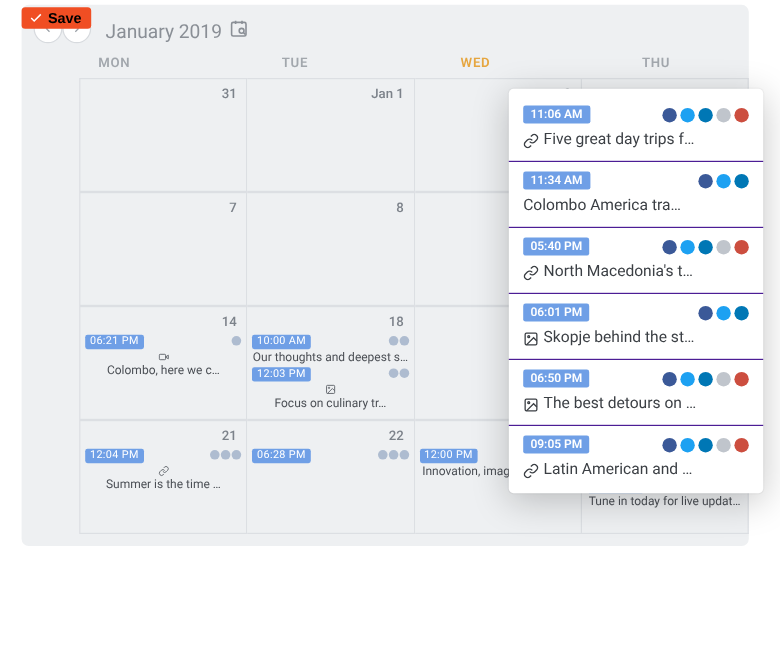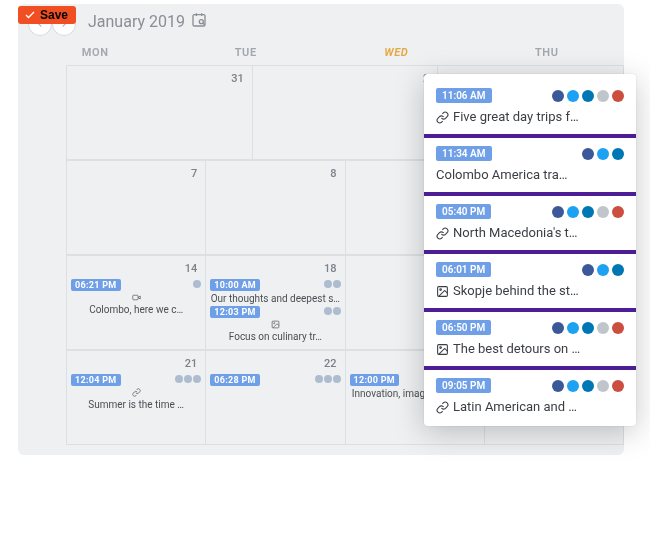--- a/index.html
+++ b/index.html
@@ -28,21 +28,21 @@
     position:absolute;
     top:4px; left:18px;
     width:606px;
     background:#eef0f2;
     border-radius:6px;
     padding-bottom:10px;
     overflow:hidden;
   }
 
   .cal-header {
-    display:flex; align-items:flex-start;
+    display:flex; align-items:flex-end;
     padding:8px 2px 10px 10px;
     gap:0;
   }
   .nav-circle {
     width:24px; height:24px;
     border-radius:50%;
     border:1px solid #d7dade;
     background:#fff;
     display:flex; align-items:center; justify-content:center;
     color:#9aa0a6;
@@ -51,21 +51,21 @@
   .cal-title { font-size:16px; color:#8a8f96; margin-left:12px; font-weight:400;}
   .cal-search-icon { margin-left:6px; color:#8a8f96; cursor:pointer; }
 
   .dow-row { display:flex; padding:0 2px; }
   .dow {
     flex:1; text-align:center;
     font-size:11px; letter-spacing:0.6px;
     color:#a2a7ad; font-weight:600;
     padding-bottom:6px;
   }
-  .dow.today { color:#e6a640;font-style:italic; }
+  .dow.today { color:#e6a640; }
 
   .grid {}
   .week { display:flex;margin-left:48px; }
   .cell {
     flex:1;
     min-height:95px;
     border:1px solid #dcdfe3;
     border-left:none;
     background:#eef0f2;
     padding:4px 4px 4px 4px;
@@ -76,21 +76,21 @@
   .week .cell:first-child { border-left:1px solid #dcdfe3; border-top-left-radius:0; }
   .daynum {
     text-align:right; font-size:11px; color:#7c828a;
     padding:2px 4px 2px 2px;
     font-weight:500;
   }
   .entry { margin-top:2px; }
   .time-pill {
     display:inline-block;
     background:#6f9fe6; color:#fff;
-    font-size:9px; font-weight:700;
+    font-size:9px; font-weight:400;
     padding:1px 4px; border-radius:2px;
     letter-spacing:0.3px;
   }
   .mini-socials {
     float:right; display:flex; gap:1px; margin-top:1px;
   }
   .ms-dot { width:8px; height:8px; border-radius:50%; background:#aebcd0; }
   .entry-text {
     margin-top:2px;
     font-size:10px;
@@ -106,21 +106,21 @@
     top:74px; left:424px;
     width:212px;
     background:#fff;
     border-radius:4px;
     box-shadow:0 6px 30px rgba(0,0,0,0.22), 0 0 0 1px rgba(0,0,0,0.03);
     z-index:40;
     padding:6px 0 2px 0;
   }
   .pop-item {
     padding:8px 12px 10px 12px;
-    border-bottom:4px solid #4c1d95;
+    border-bottom:1px solid #4c1d95;
   }
   .pop-item:last-child { border-bottom:none; }
   .pop-top { display:flex; align-items:center; justify-content:space-between; }
   .pop-time {
     background:#6f9fe6; color:#fff;
     font-size:10px; font-weight:600;
     padding:2px 6px; border-radius:2px;
   }
   .pop-socials { display:flex; gap:3px; }
   .ps-dot { width:12px; height:12px; border-radius:50%; display:flex;align-items:center;justify-content:center;}
@@ -175,20 +175,23 @@
     <div class="dow">THU</div>
   </div>
 
   <div class="grid">
 
     <div class="week">
       <div class="cell">
           <div class="daynum">31</div>
         </div>
       <div class="cell">
+          <div class="daynum">Jan 1</div>
+        </div>
+      <div class="cell">
           <div class="daynum">2</div>
         </div>
       <div class="cell">
           <div class="daynum"></div>
         </div>
     </div>
 
     <div class="week">
       <div class="cell">
           <div class="daynum">7</div>

